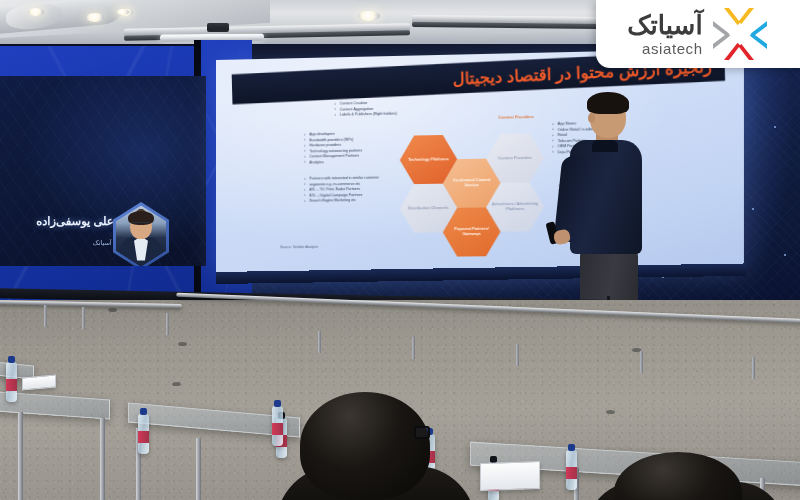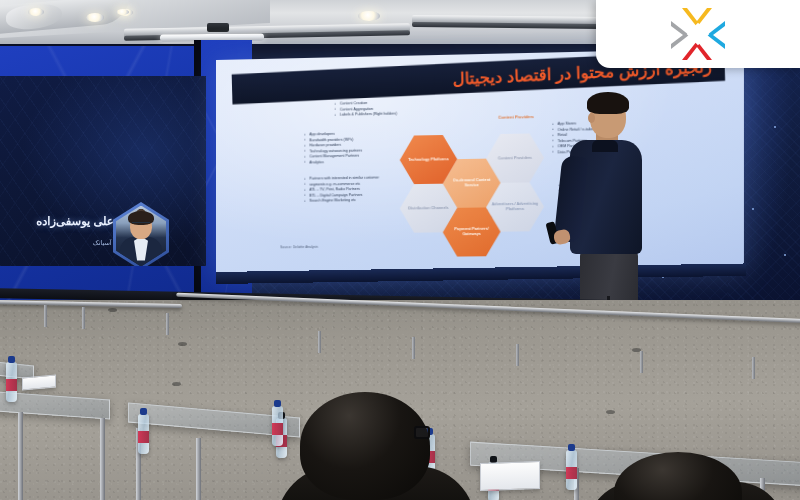--- a/index.html
+++ b/index.html
@@ -577,20 +577,24 @@
   </div>
 
   <div class="shoulder-fg" style="left:276px;top:466px;width:200px;height:60px;"></div>
   <div class="head-fg" style="left:300px;top:392px;width:130px;height:108px;"></div>
   <div class="glasses-fg" style="left:414px;top:426px;"></div>
 
   <div class="shoulder-fg" style="left:586px;top:482px;width:200px;height:50px;"></div>
   <div class="head-fg" style="left:614px;top:452px;width:128px;height:80px;"></div>
 
   <div class="wm">
+    <div class="wm-text">
+      <div class="wm-fa">آسیاتک</div>
+      <div class="wm-en">asiatech</div>
+    </div>
     <div class="wm-mark">
       <div class="chev chev-top"></div>
       <div class="chev-top2"></div>
       <div class="chev chev-bot"></div>
       <div class="chev-bot2"></div>
       <div class="chev chev-right"></div>
       <div class="chev-right2"></div>
       <div class="chev chev-left"></div>
       <div class="chev-left2"></div>
       <div class="wm-core"></div>

